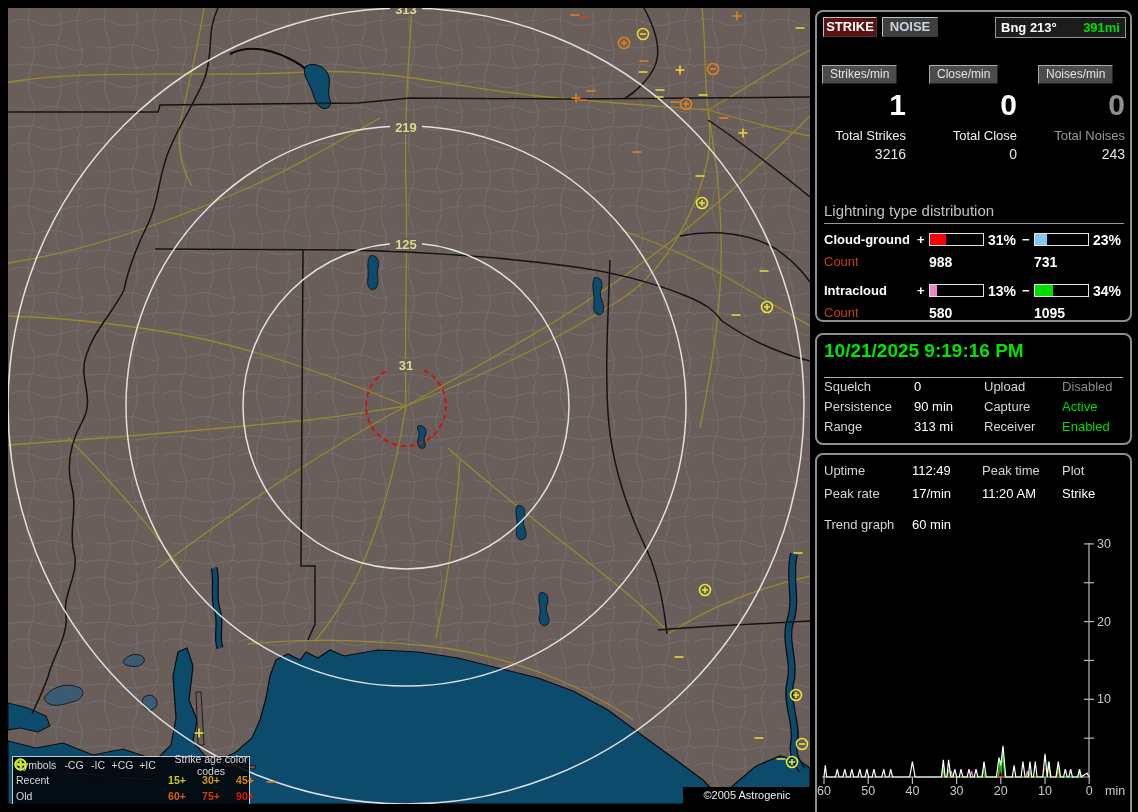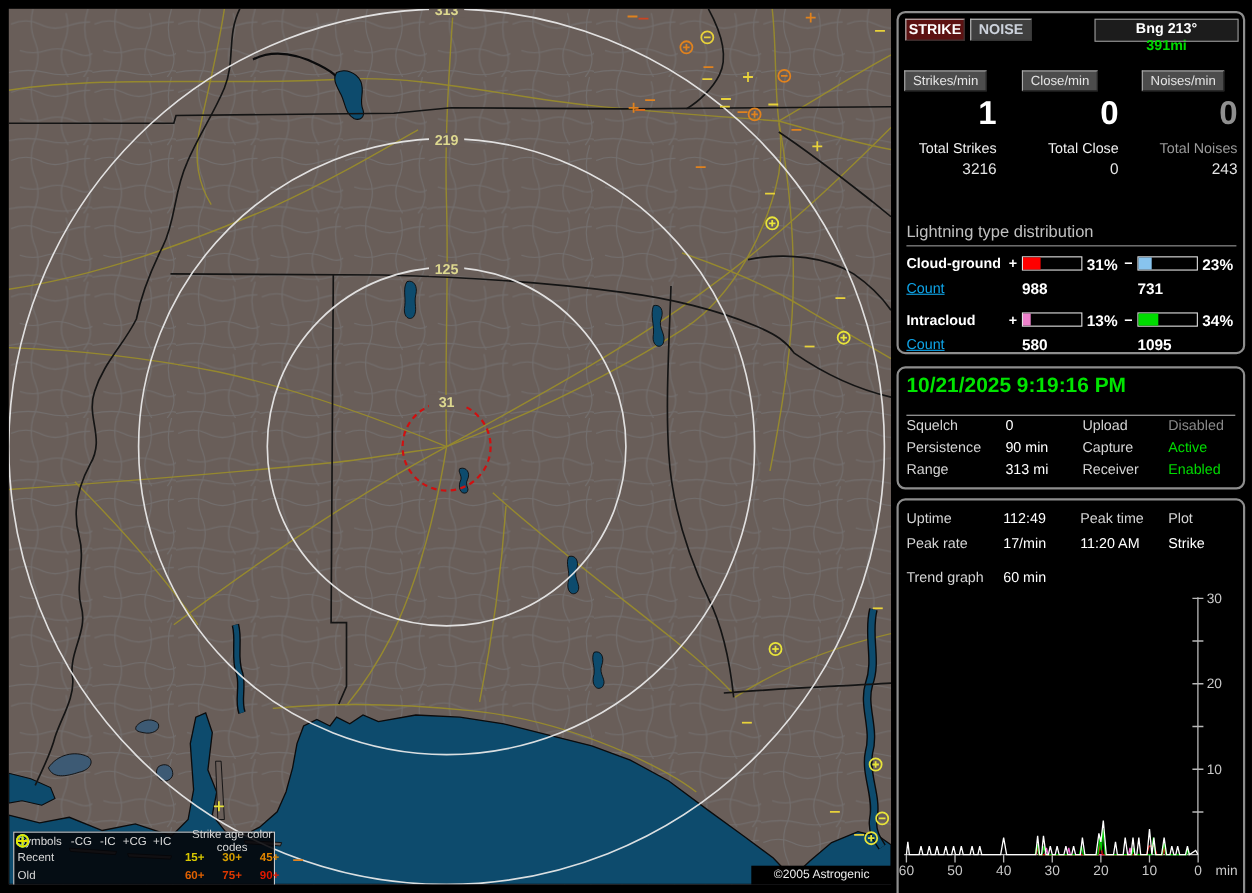--- a/index.html
+++ b/index.html
@@ -22,21 +22,21 @@
   .panel{position:absolute;background:#000;border:2px solid #8e8e8e;border-radius:8px;box-sizing:border-box;}
   #panel-stats{left:815px;top:10px;width:317px;height:312px;}
   #panel-time{left:815px;top:333px;width:317px;height:112px;}
   #panel-session{left:815px;top:453px;width:317px;height:390px;}
   .btn{position:absolute;font-weight:bold;font-size:13px;text-align:center;line-height:18px;height:20px;
     border:1px solid #c0c0c0;border-right-color:#3a3a3a;border-bottom-color:#3a3a3a;box-sizing:border-box;cursor:default;}
   #strike-btn{left:6px;top:5px;width:54px;background:#5c1212;color:#fff;}
   #noise-btn{left:65px;top:5px;width:56px;background:#3f3f3f;color:#ccd2dc;}
   #bng-box{position:absolute;left:178px;top:5px;width:131px;height:21px;background:#1c1c1c;border:1px solid #9a9a9a;
     box-sizing:border-box;display:flex;justify-content:space-between;align-items:center;padding:0 5px;
-    font-size:13px;font-weight:bold;color:#fff;flex-direction:column;}
+    font-size:13px;font-weight:bold;color:#fff;}
   .green{color:#00dc00;}
   .counter-col{position:absolute;top:52px;}
   #ccol-0{left:5px;width:84px;} #ccol-1{left:112px;width:88px;} #ccol-2{left:221px;width:87px;}
   .chip{display:inline-block;background:#4c4c4c;border:1px solid #aaa;border-right-color:#222;border-bottom-color:#222;
     color:#e4e4e4;font-size:12px;padding:1px 7px;height:15px;line-height:15px;}
   .bigval{font-size:30px;font-weight:bold;color:#fff;text-align:right;margin-top:4px;height:36px;}
   .bigval.dim{color:#8f8f8f;}
   .tlabel{font-size:13px;color:#f0f0f0;text-align:right;margin-top:4px;}
   .tlabel.dim{color:#9a9a9a;}
   .tvalue{font-size:14px;color:#e6e6e6;text-align:right;margin-top:3px;}
@@ -45,21 +45,21 @@
   .dist-row{position:relative;height:15px;margin-top:8px;font-size:13px;}
   .dist-row .nm{position:absolute;left:0;font-weight:bold;}
   .dist-row .sg1{position:absolute;left:93px;font-weight:bold;}
   .dist-row .sg2{position:absolute;left:198px;font-weight:bold;}
   .bar{position:absolute;top:1px;width:55px;height:13px;border:1px solid #e2e2e2;background:#000;box-sizing:border-box;}
   .bar .fill{height:100%;}
   .bar.b1{left:105px;} .bar.b2{left:210px;}
   .dist-row .pc1{position:absolute;left:164px;font-weight:bold;font-size:14px;}
   .dist-row .pc2{position:absolute;left:269px;font-weight:bold;font-size:14px;}
   .count-row{position:relative;height:15px;margin-top:7px;font-size:13px;}
-  .count-row .cl{position:absolute;left:0;color:#0ea5e9;text-decoration:underline;}
+  .count-row .cl{position:absolute;left:0;color:#c2410c;}
   .count-row .cv1{position:absolute;left:105px;font-weight:bold;color:#fff;font-size:14px;}
   .count-row .cv2{position:absolute;left:210px;font-weight:bold;color:#fff;font-size:14px;}
   #datetime{position:absolute;left:7px;top:5px;right:7px;color:#00e400;font-size:19px;font-weight:bold;
     border-bottom:1px solid #b0b0b0;padding-bottom:15px;}
   .srow{position:absolute;left:0;width:100%;height:16px;font-size:13px;}
   .srow .c0{position:absolute;left:7px;color:#d4d4d4;}
   .srow .c1{position:absolute;left:97px;color:#fff;}
   .srow .c2{position:absolute;left:167px;color:#d4d4d4;}
   .srow .c3{position:absolute;left:245px;color:#fff;}
   .srow .lab{color:#d4d4d4;} .srow .dimv{color:#8a8a8a;} .srow .grn{color:#00dc00;}

